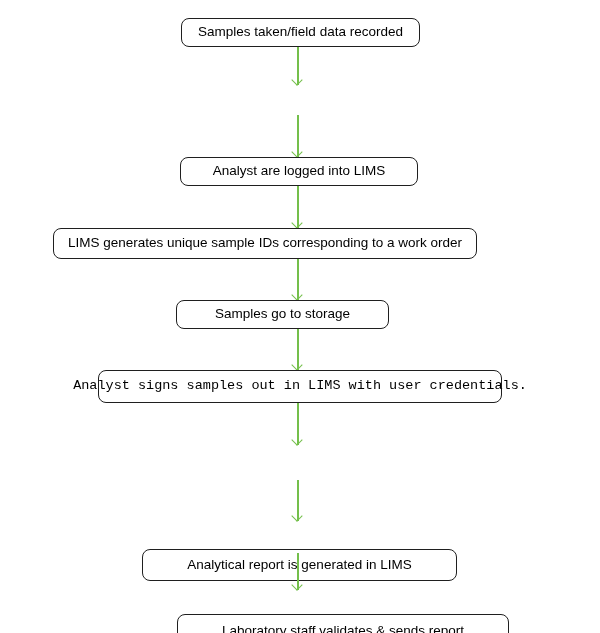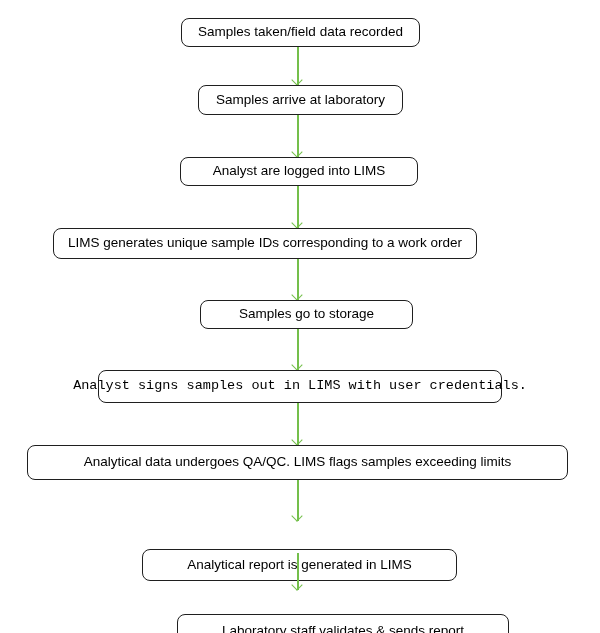--- a/index.html
+++ b/index.html
@@ -25,21 +25,21 @@
     display:flex;align-items:center;justify-content:center;
     font-size:13.5px;color:#000000;
     text-align:center;
     line-height:1.1;
     white-space:nowrap;
   }
   .n1{left:181px;top:18px;width:239px;height:29px;}
   .n2{left:198px;top:85px;width:205px;height:30px;}
   .n3{left:180px;top:157px;width:238px;height:29px;}
   .n4{left:53px; top:228px;width:424px;height:31px;}
-  .n5{left:200px;top:300px;width:213px;height:29px;}
+  .n5{left:176px;top:300px;width:213px;height:29px;}
   .n6{left:98px; top:370px;width:404px;height:33px;font-family:Liberation Mono, monospace;}
   .n7{left:27px; top:445px;width:541px;height:35px;}
   .n8{left:142px;top:521px;width:315px;height:32px;margin-top:28px;}
   .n9{left:135px;top:614px;width:332px;height:34px;margin-left:42px;}
 
   .arrow{
     position:absolute;
     left:297px;
     width:1.5px;
     background:var(--green);
@@ -64,36 +64,34 @@
   .a8{top:553px;height:37px;}
 </style>
 </head>
 <body>
 
 <div id="canvas">
 
   <div class="node n1">Samples taken/field data recorded</div>
   <div class="arrow a1"></div>
 
-  <div class="node n2">Samples arrive at laboratory</div>
   <div class="arrow a2"></div>
 
   <div class="node n3">Analyst are logged into LIMS</div>
   <div class="arrow a3"></div>
 
   <div class="node n4">LIMS generates unique sample IDs corresponding to a work order</div>
   <div class="arrow a4"></div>
 
   <div class="node n5">Samples go to storage</div>
   <div class="arrow a5"></div>
 
   <div class="node n6">Analyst signs samples out in LIMS with user credentials.</div>
   <div class="arrow a6"></div>
 
-  <div class="node n7">Analytical data undergoes QA/QC. LIMS flags samples exceeding limits</div>
   <div class="arrow a7"></div>
 
   <div class="node n8">Analytical report is generated in LIMS</div>
   <div class="arrow a8"></div>
 
   <div class="node n9">Laboratory staff validates &amp; sends report</div>
 
 </div>
 
 </body></html>

